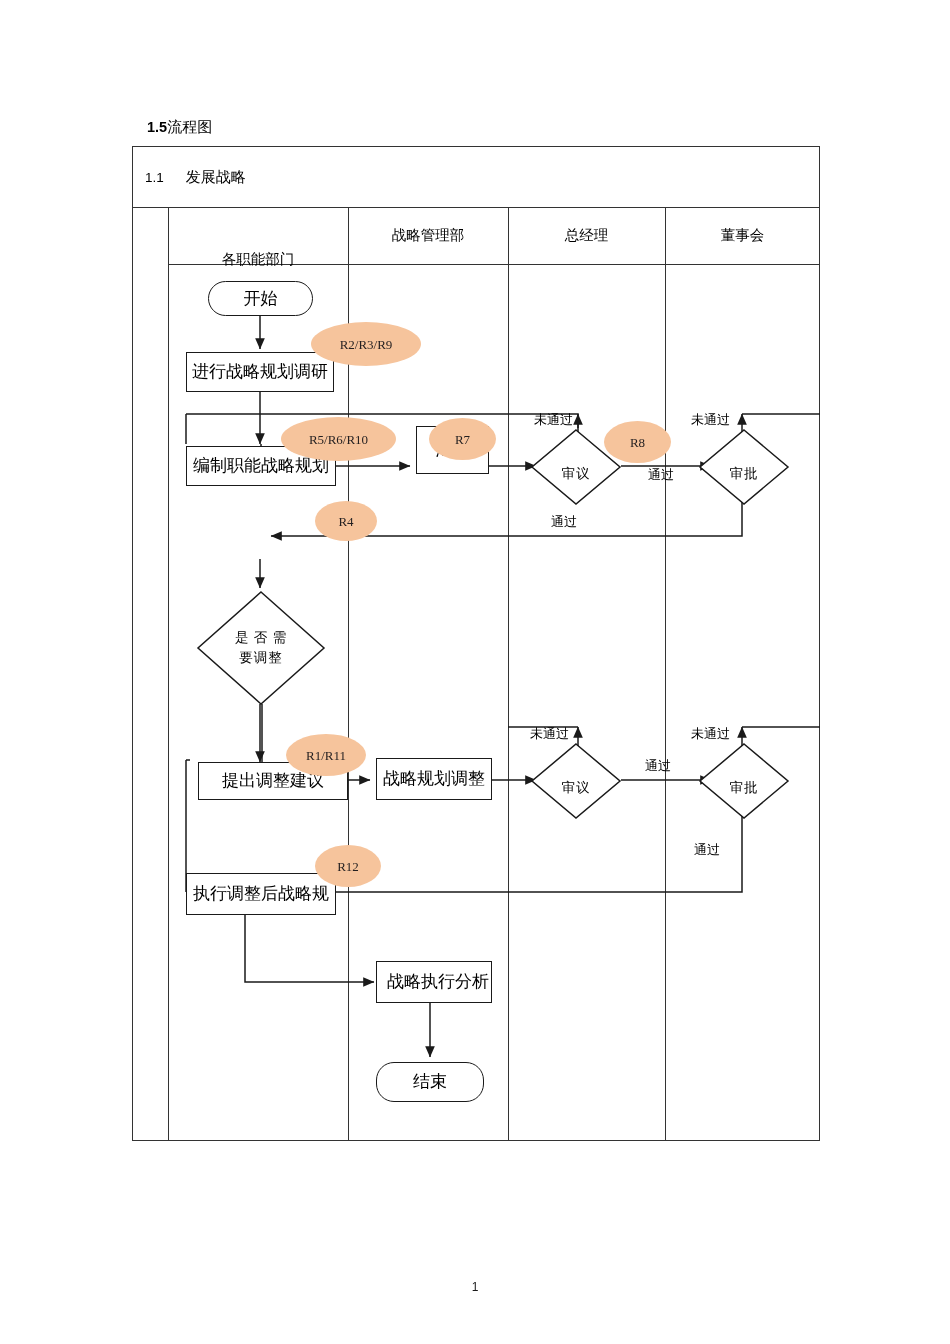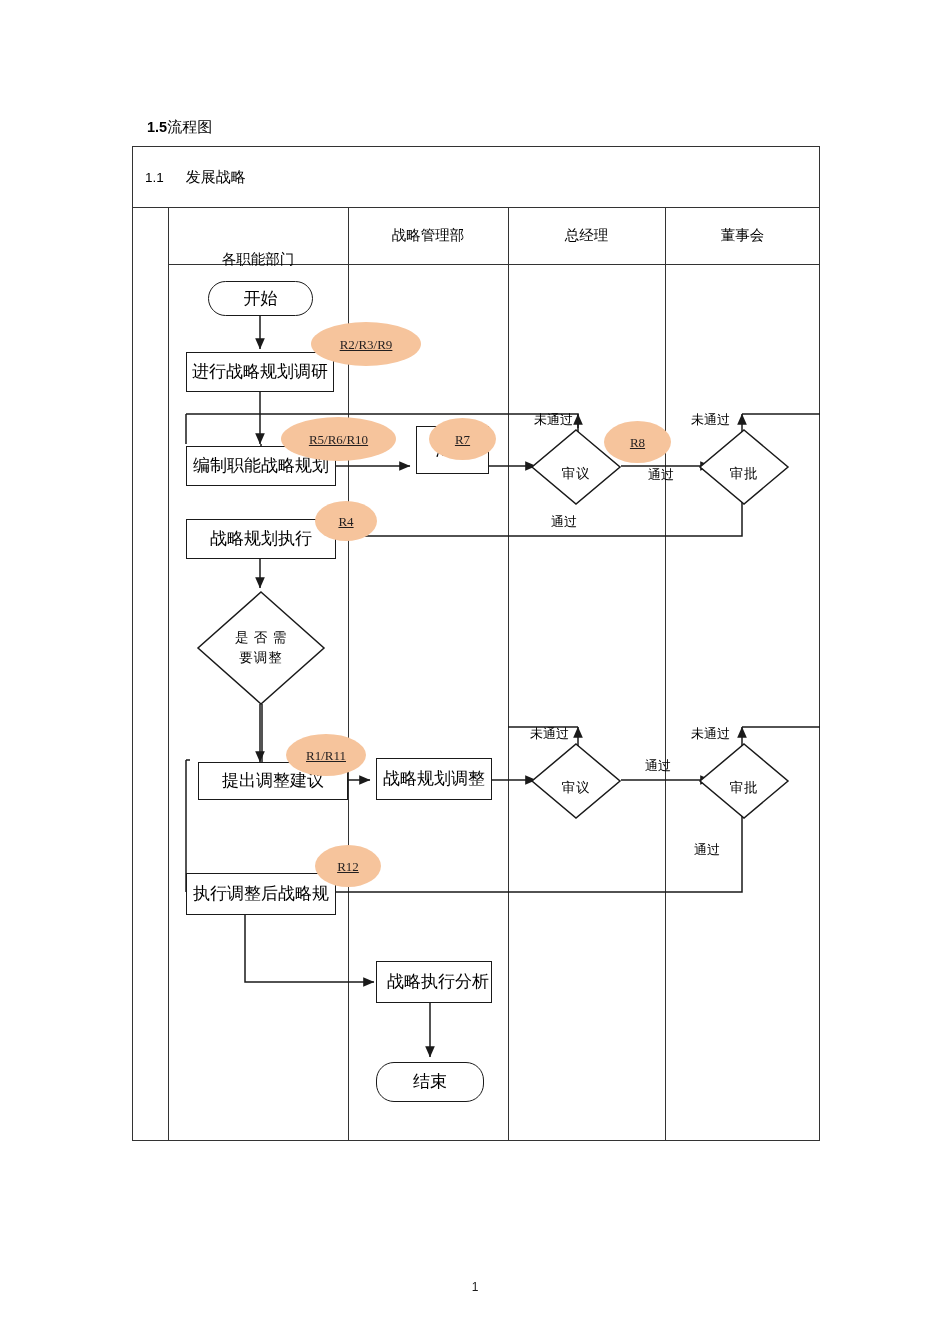--- a/index.html
+++ b/index.html
@@ -135,21 +135,20 @@
     background: #F6C49C;
     border-radius: 50%;
     display: flex;
     align-items: center;
     justify-content: center;
     font-size: 13px;
     font-family: "Liberation Serif", serif;
     color: #231f20;
     z-index: 6;
     white-space: nowrap;
-    text-decoration: underline;
   }
   .risk span { transform: translateY(1px); }
   
   .pagenum {
     position: absolute;
     left: 0; top: 1280px;
     width: 950px;
     text-align: center;
     font-size: 12px;
     font-family: "Liberation Sans", sans-serif;
@@ -270,23 +269,20 @@
     <div class="diamond-label" style="padding-top:14px;">审议</div>
   </div>
 
   <div class="diamond-wrap" style="left:698px; top:428px; width:92px; height:78px;">
     <svg width="92" height="78" viewBox="0 0 92 78">
       <polygon points="46,2 90,39 46,76 2,39" fill="#fff" stroke="#1a1a1a" stroke-width="1.5"></polygon>
     </svg>
     <div class="diamond-label" style="padding-top:14px;">审批</div>
   </div>
 
-  <div class="node" style="left:186px; top:519px; width:150px; height:40px;">
-    <span>战略规划执行</span>
-  </div>
 
   <div class="diamond-wrap" style="left:196px; top:590px; width:130px; height:116px;">
     <svg width="130" height="116" viewBox="0 0 130 116">
       <polygon points="65,2 128,58 65,114 2,58" fill="#fff" stroke="#1a1a1a" stroke-width="1.5"></polygon>
     </svg>
     <div class="diamond-label" style="padding:0 22px; white-space:pre-line;">是 否 需
 要调整</div>
   </div>
 
   <div class="node" style="left:186px; top:762px; width:150px; height:38px;margin-left:12px;">

